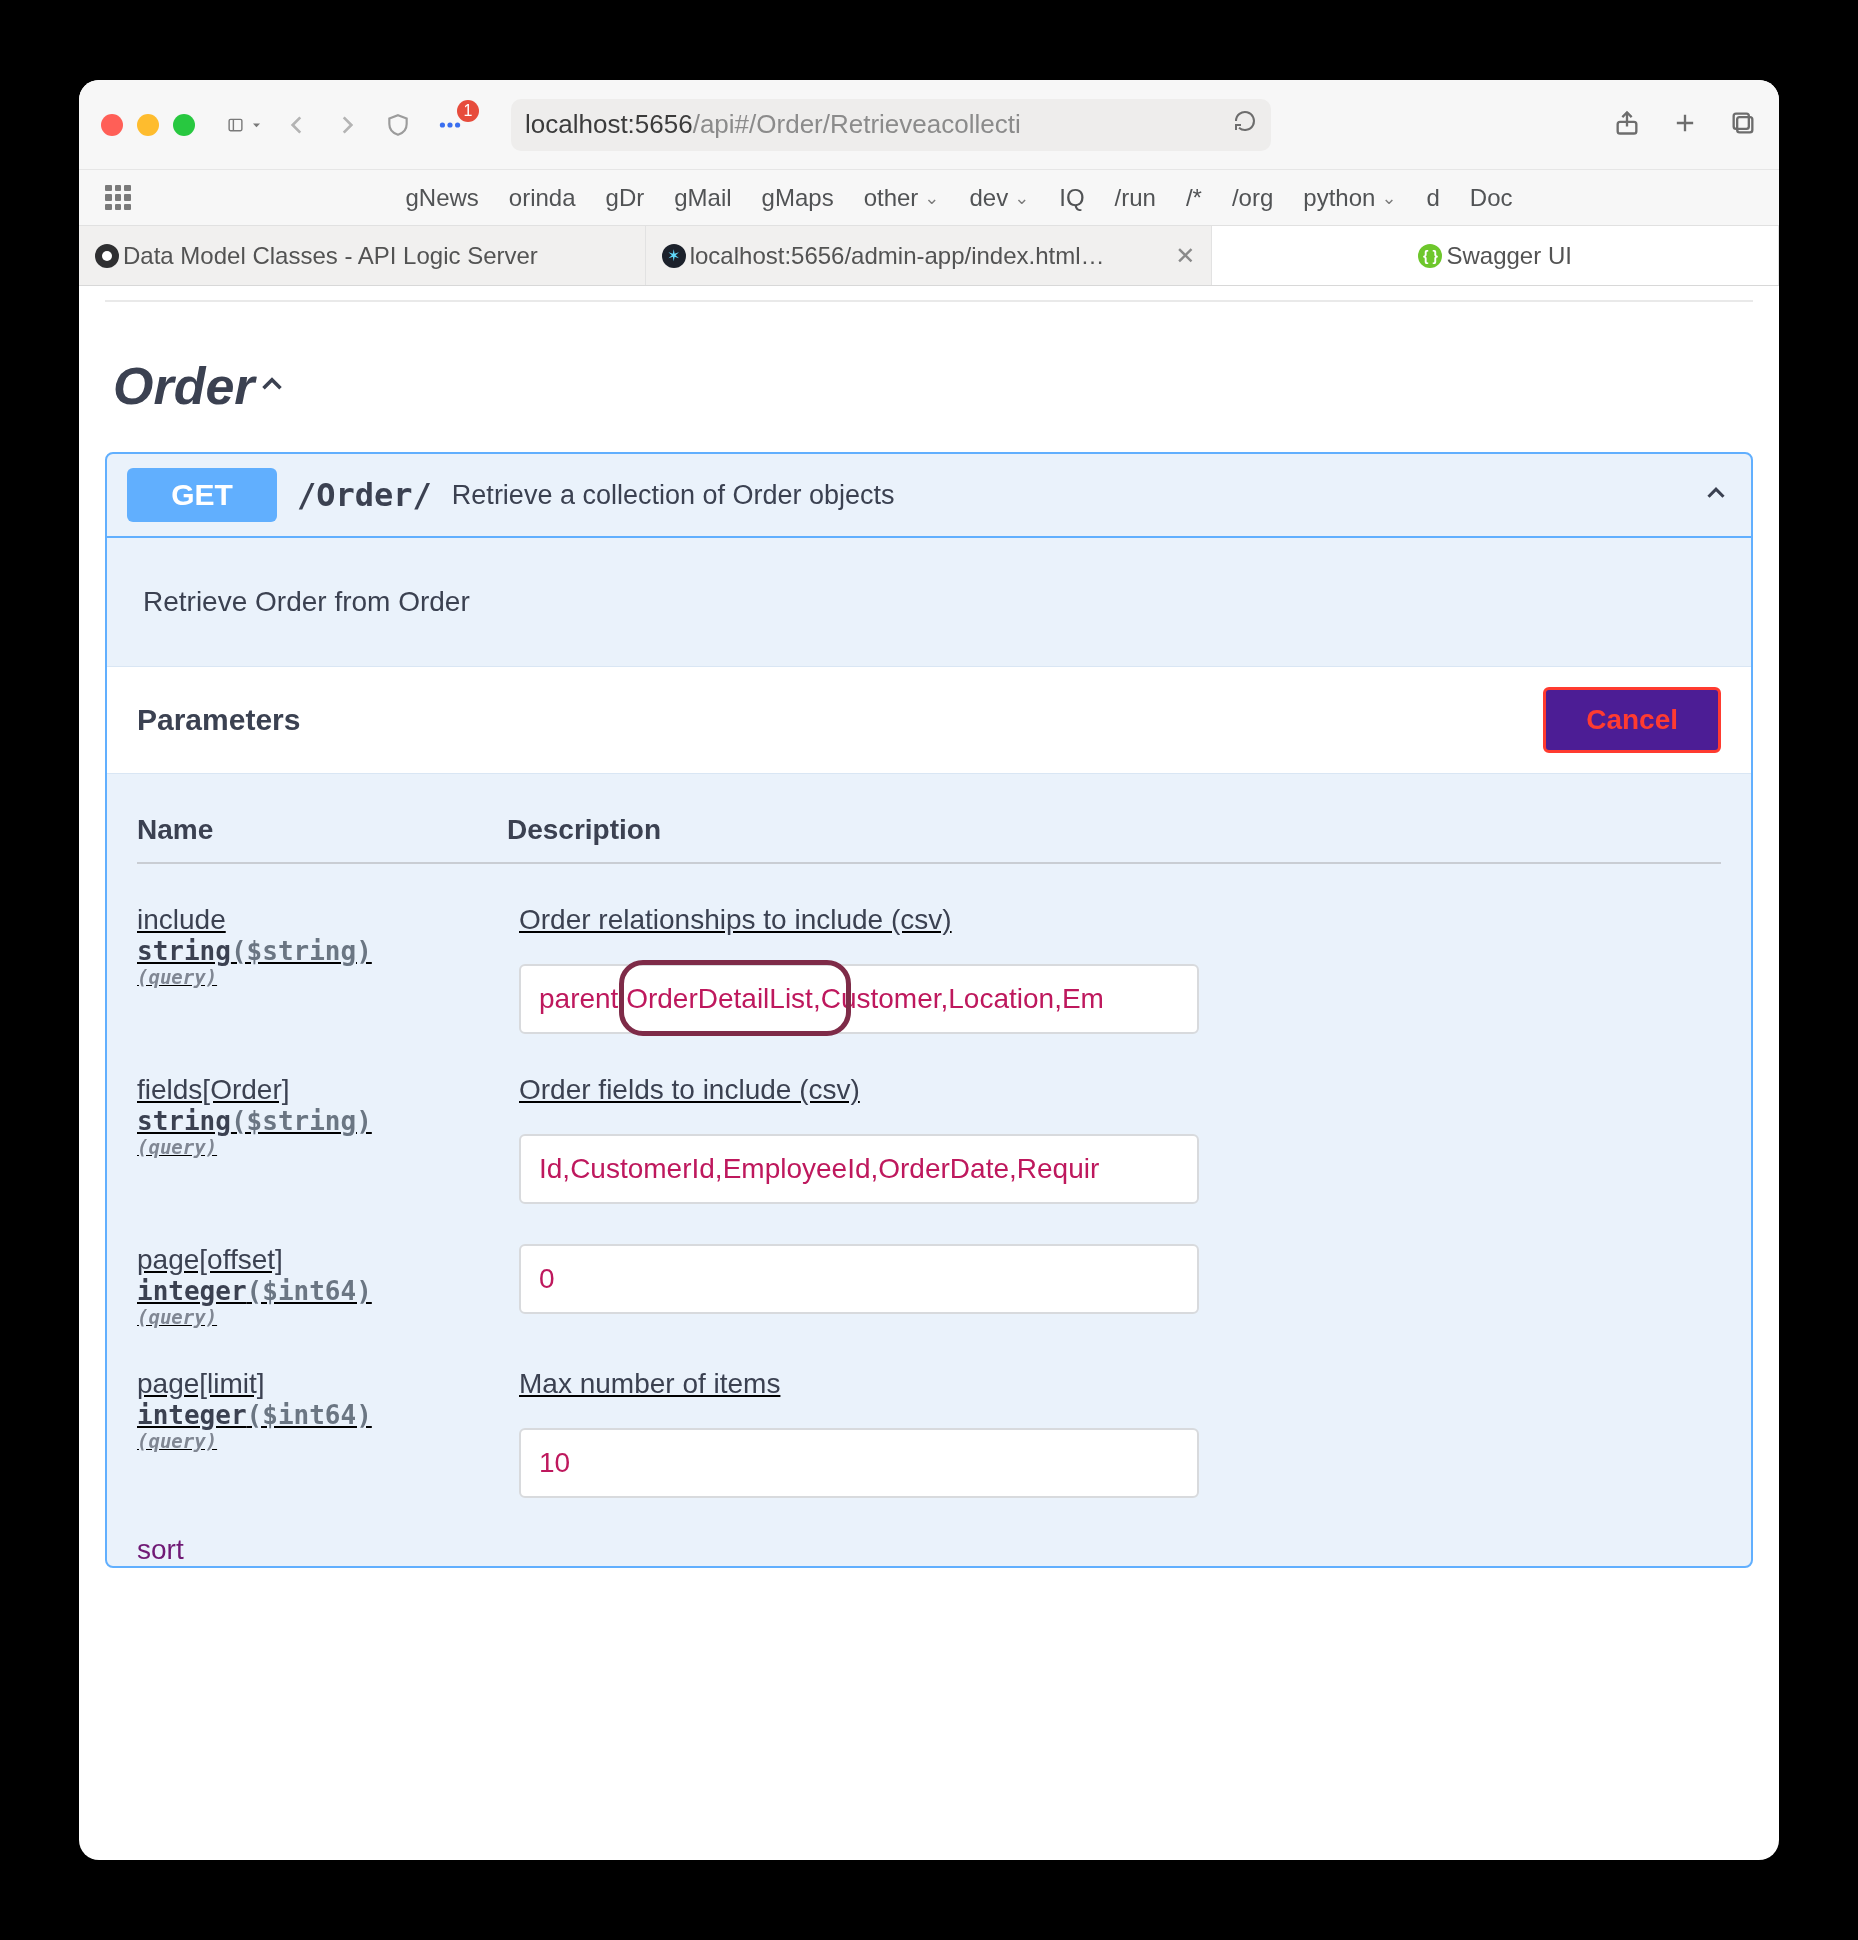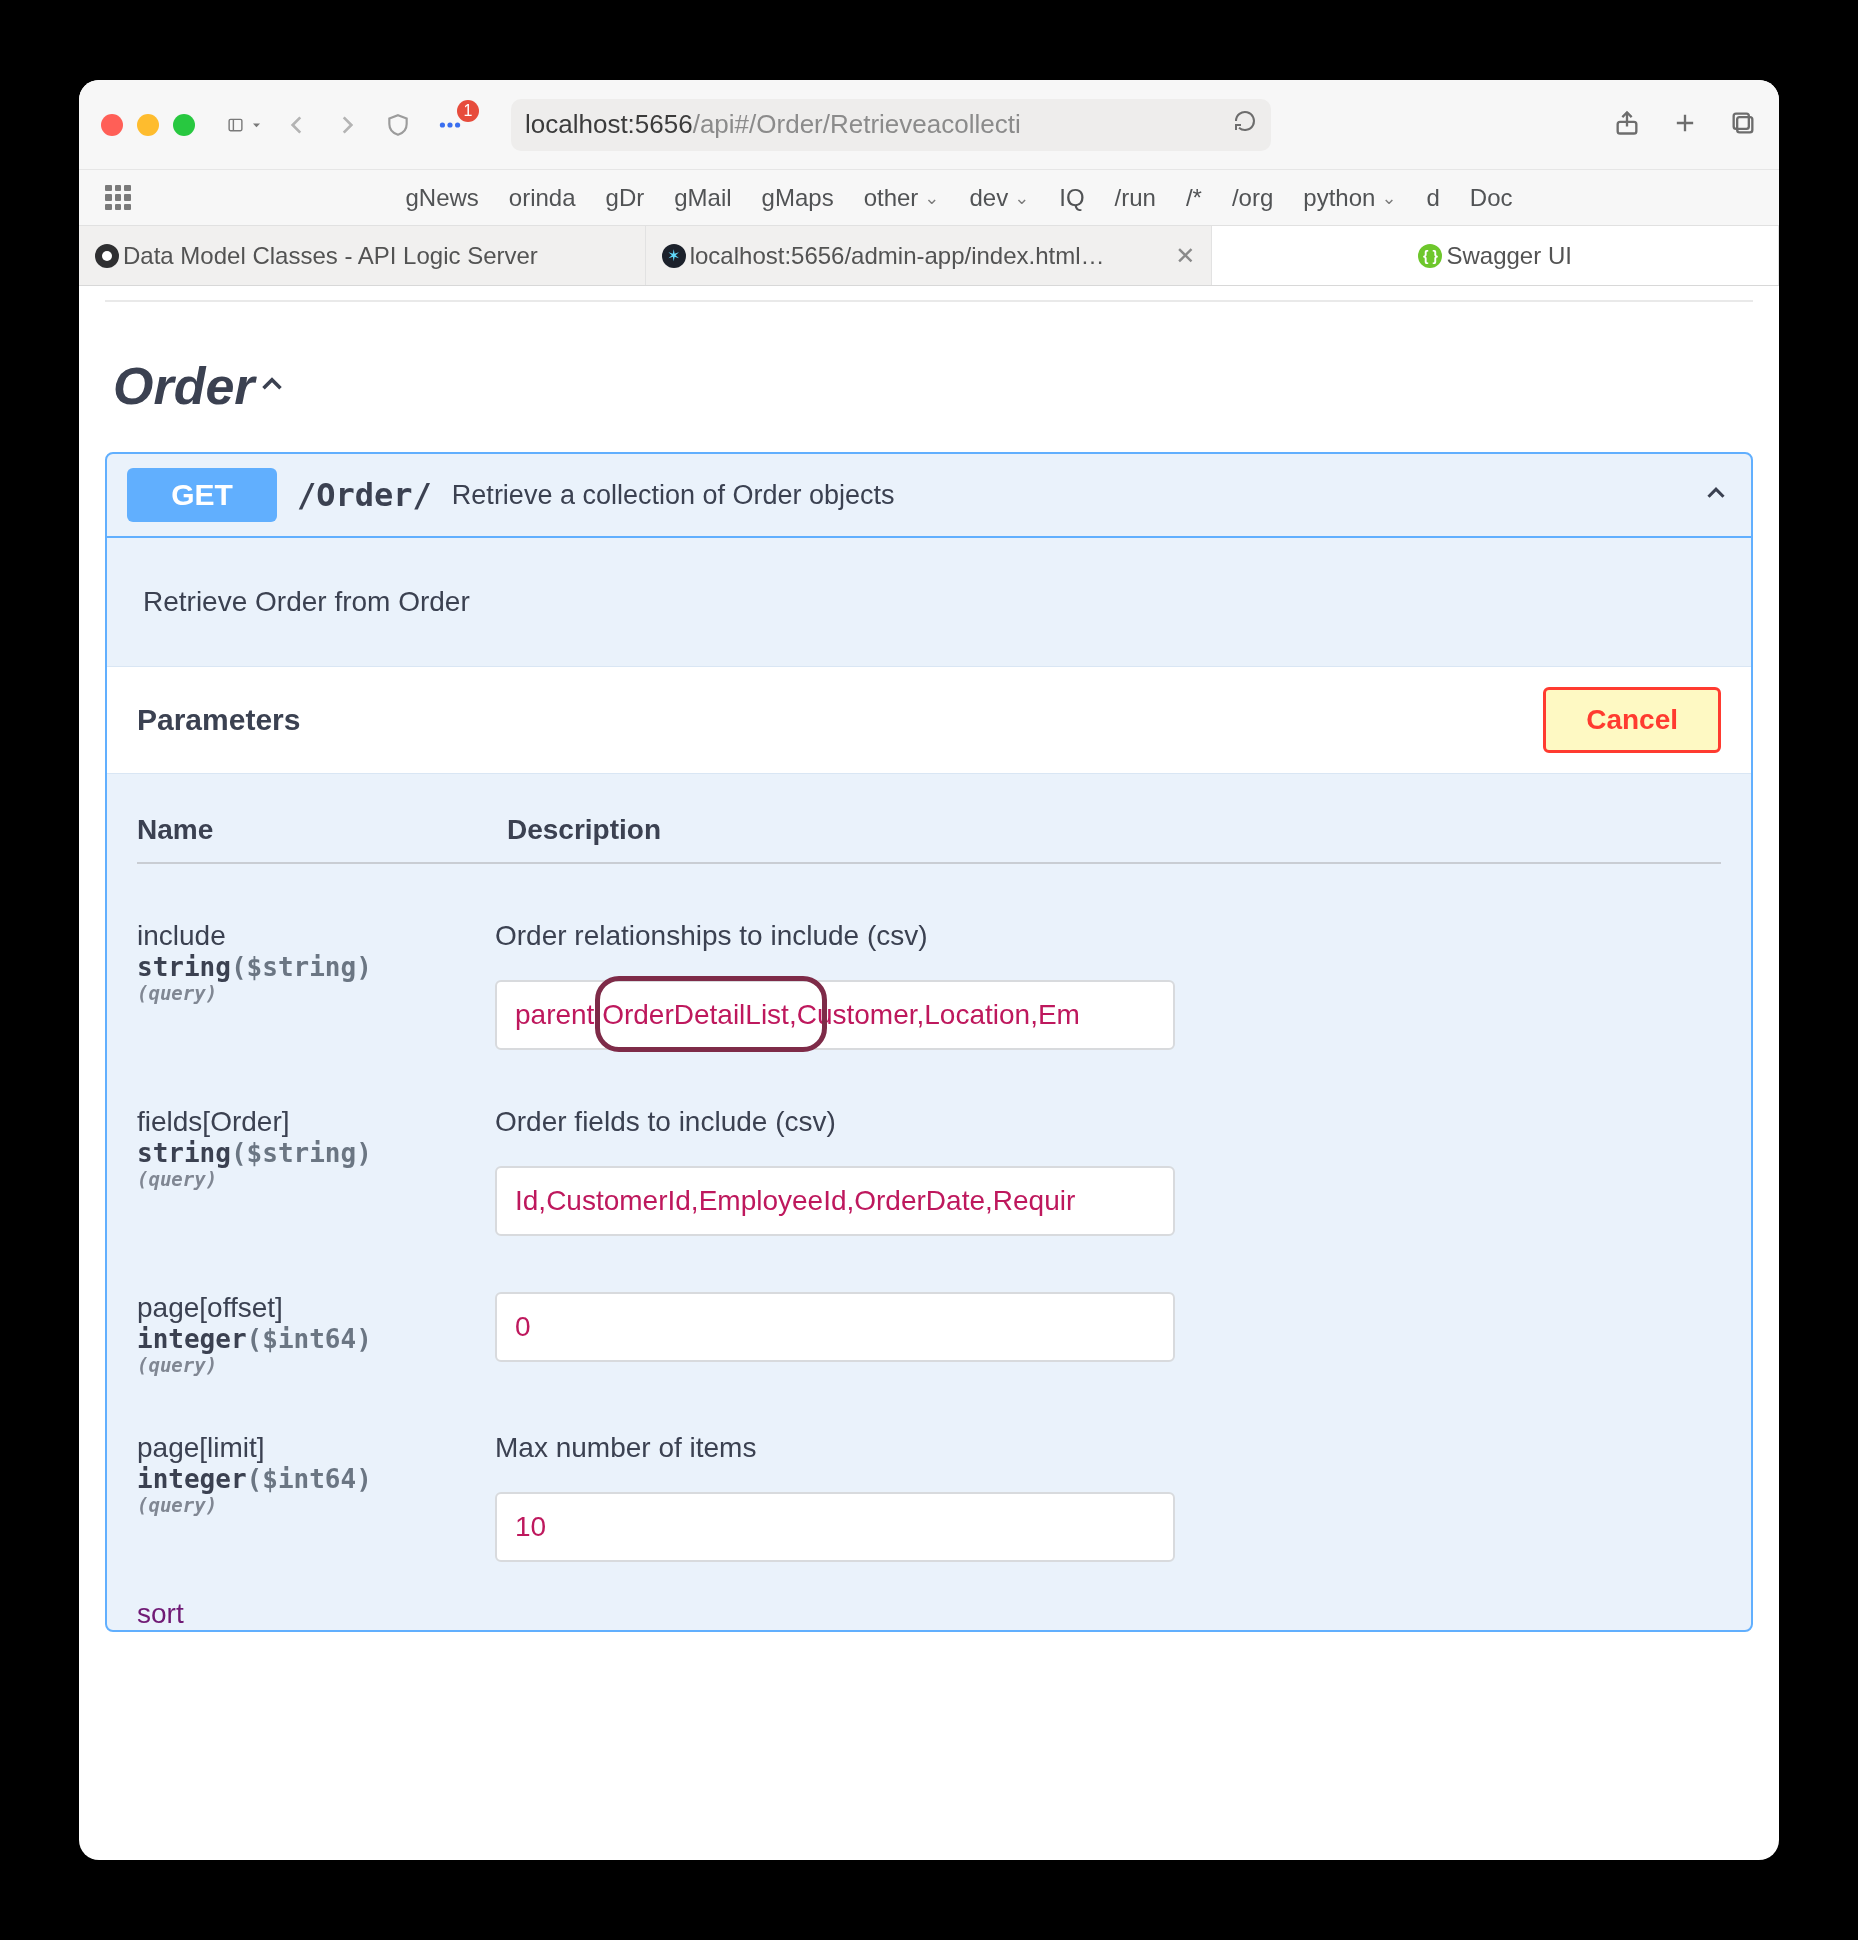--- a/index.html
+++ b/index.html
@@ -161,39 +161,39 @@
     display:flex; align-items:center; justify-content:space-between;
     padding: 20px 30px;
     background: #fff;
     border-top: 1px solid #d9e6f4;
     border-bottom: 1px solid #d9e6f4;
   }
   .param-head h3 { font-size: 30px; color:#3b4151; font-weight:700; }
   .cancel-btn {
     border: 3px solid #ff3b30;
     color: #ff3b30;
-    background: #fef9c3;
+    background: #4c1d95;
     font-weight: 700;
     font-size: 28px;
     padding: 14px 40px;
     border-radius: 6px;
     cursor:pointer;
   }
 
   .param-table { padding: 40px 30px 0; }
   .pt-head {
     display:flex; gap: 20px;
     border-bottom: 2px solid #c9cdd3;
     padding-bottom: 16px;
     font-size: 28px; font-weight:700; color:#3b4151;
   }
   .col-name { width: 350px; }
   .col-desc { flex:1; }
 
-  .pt-row { display:flex; gap:8px; padding: 56px 0 0; }
+  .pt-row { display:flex; gap:32px; padding: 40px 0 0; text-decoration: underline; }
   .pname {
     width: 350px; font-size: 28px; color:#3b4151;
   }
   .ptype {
     font-family: ui-monospace, Menlo, monospace;
     font-weight:700; font-size:26px; color:#3b4151;
   }
   .ptype .fmt { color:#6b7683; font-weight:600; }
   .ploc { font-family: ui-monospace, Menlo, monospace; font-style: italic; color:#808793; font-size:19px; font-weight:700; }
   .pdesc { flex:1; font-size:28px; color:#3b4151; }

